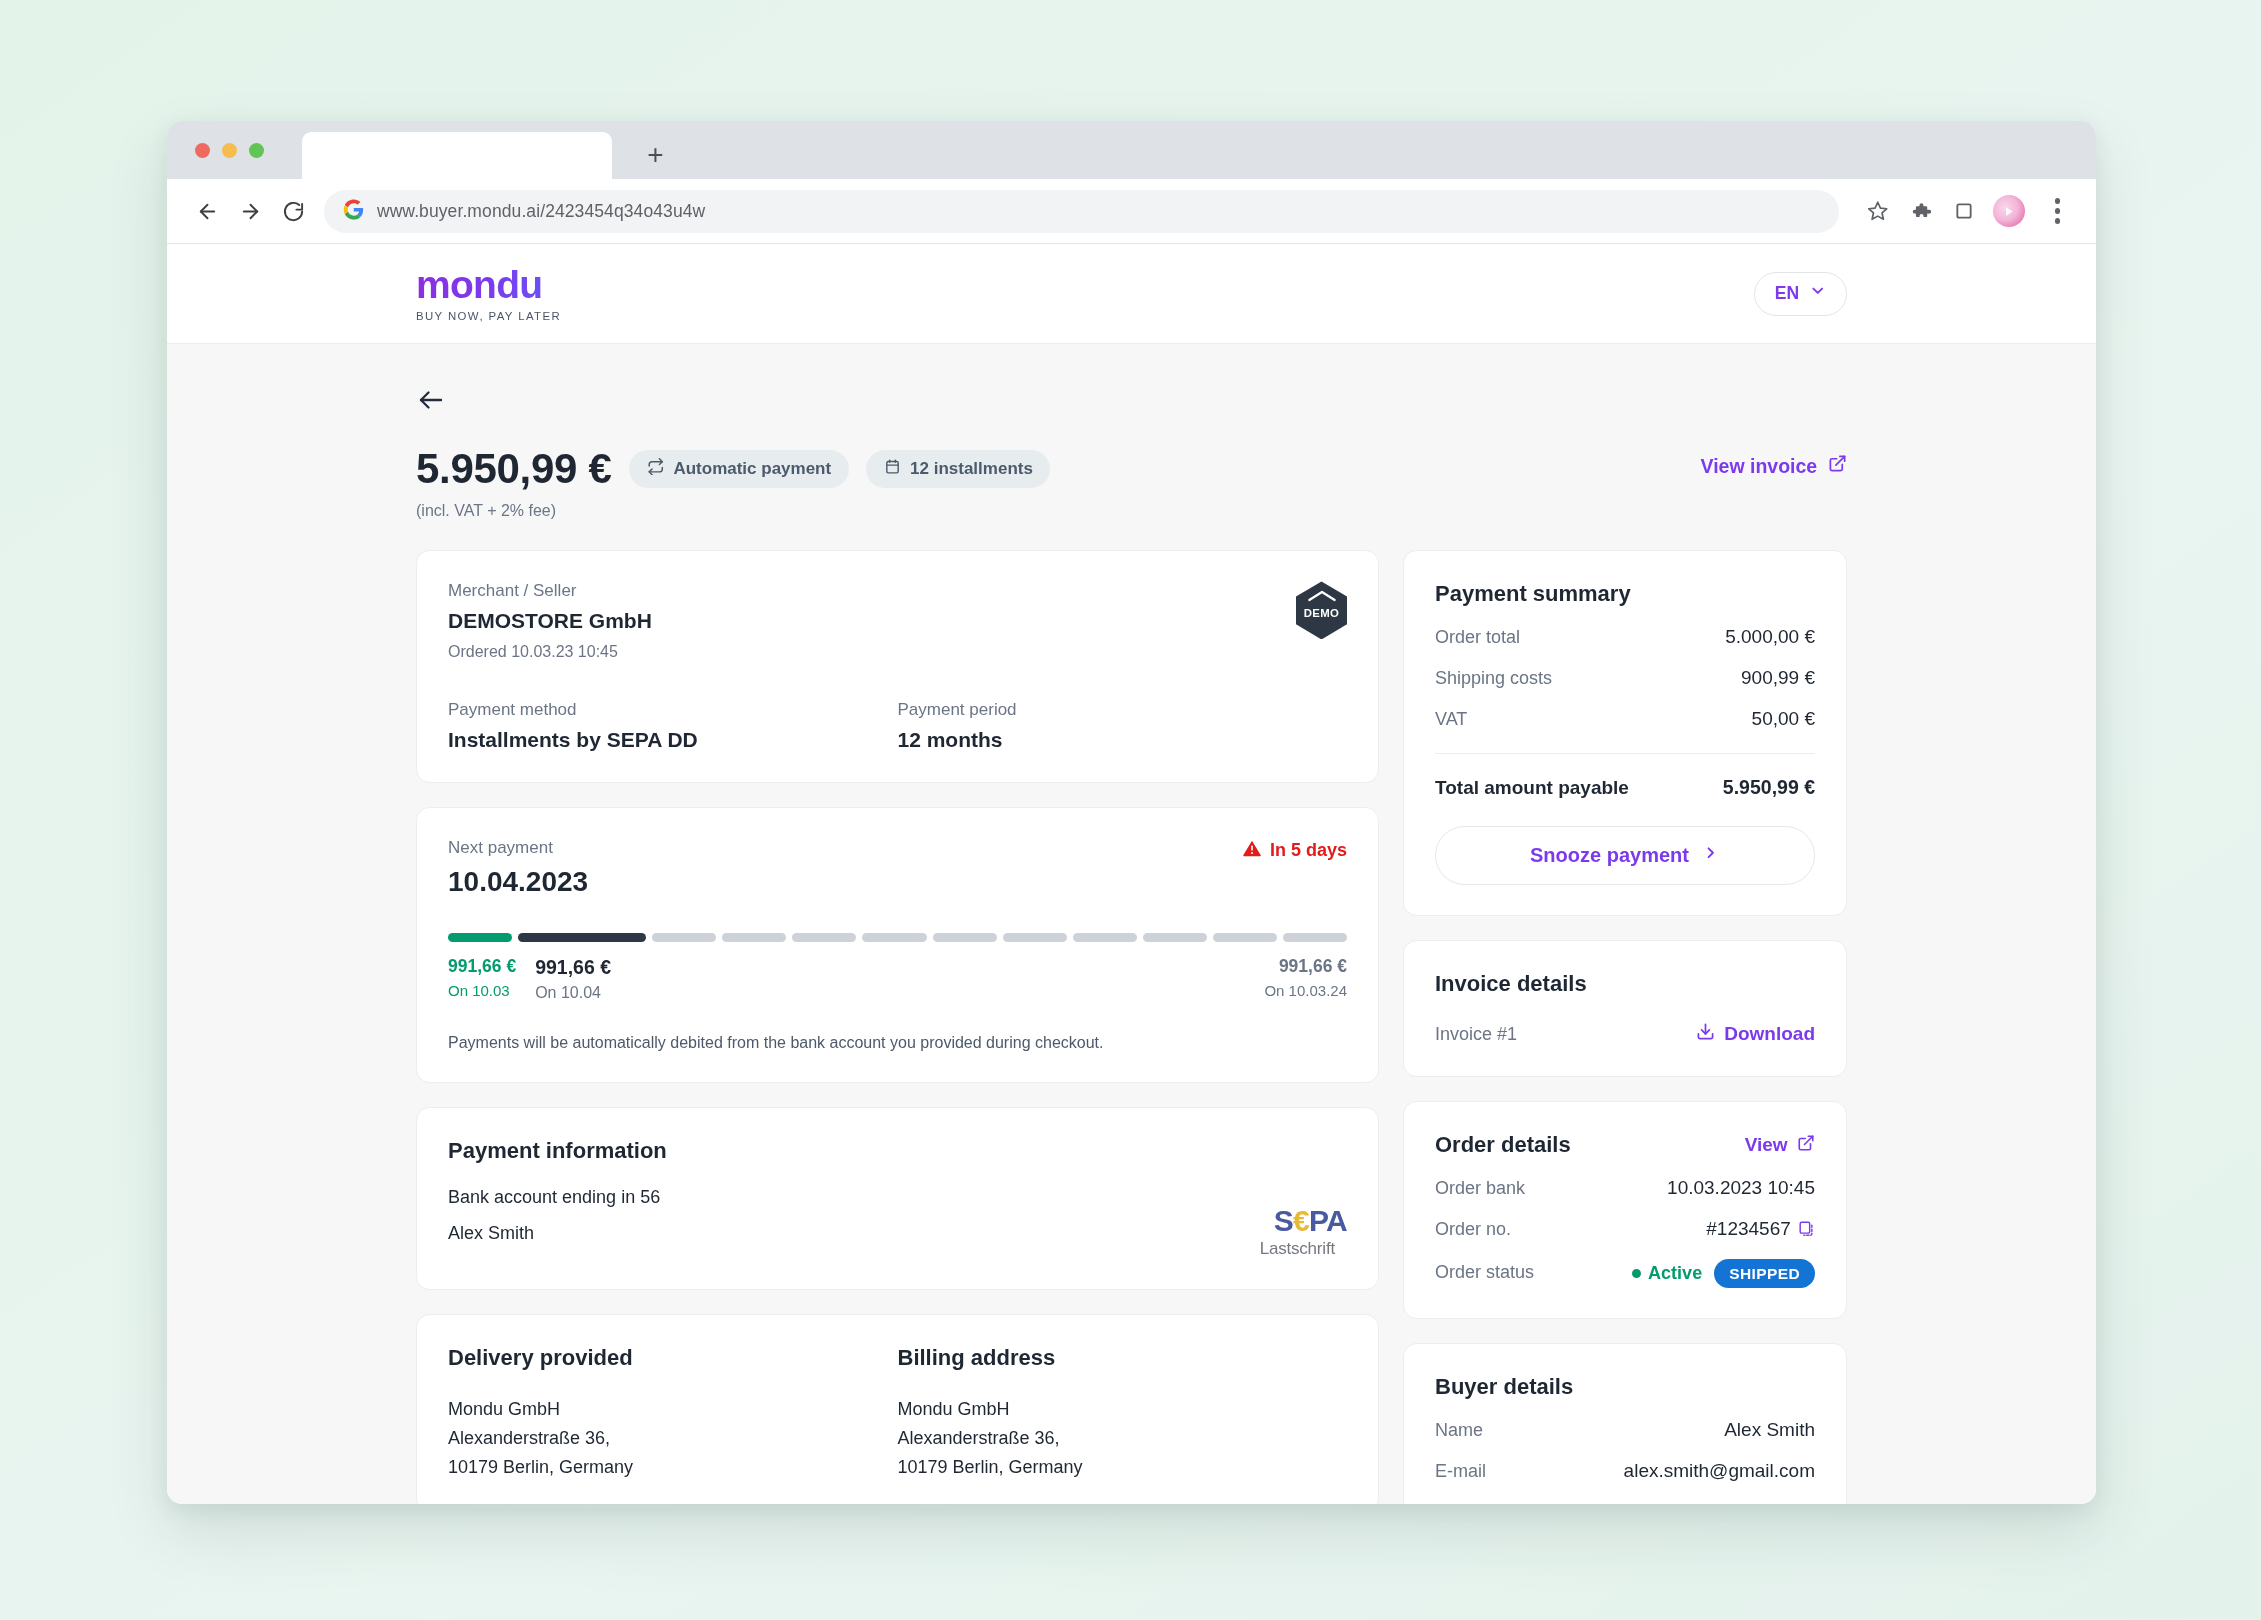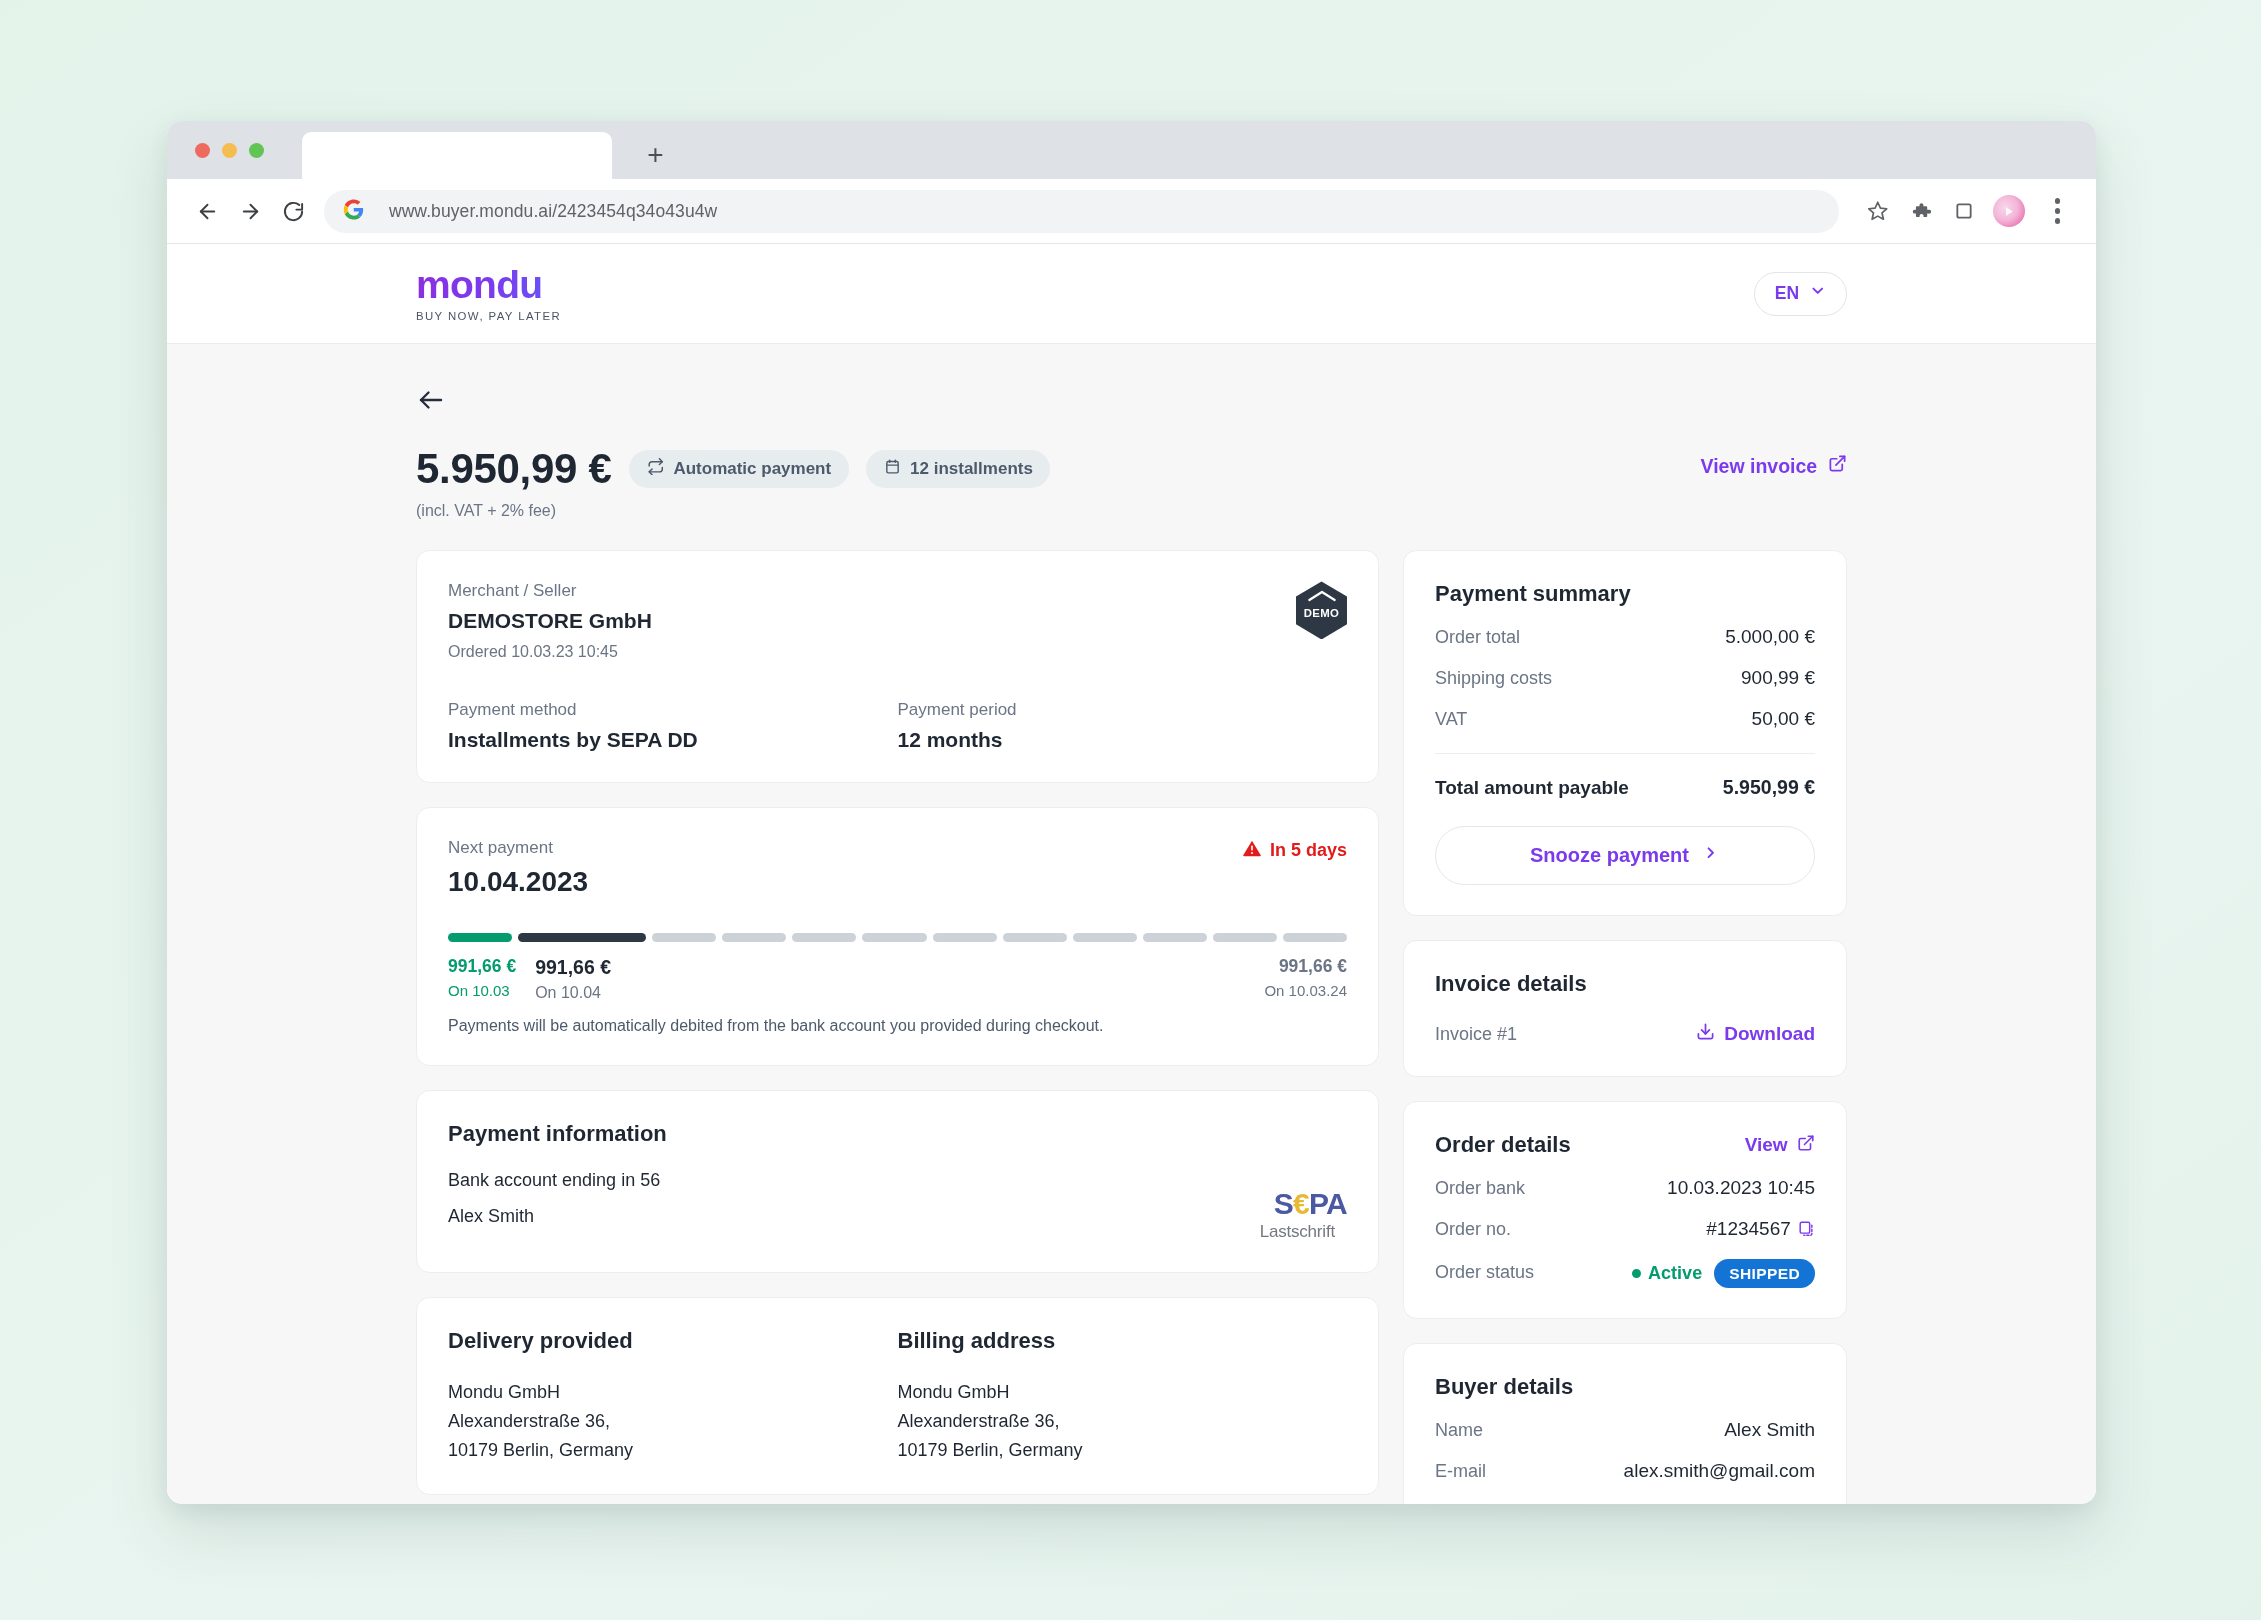--- a/index.html
+++ b/index.html
@@ -59,21 +59,21 @@
     width: 43px; height: 43px; flex: 0 0 43px;
     display: flex; align-items: center; justify-content: center;
     color: #3c4043;
   }
   .omnibox {
     flex: 1 1 auto; height: 43px;
     background: #f1f3f4; border-radius: 21.5px;
     margin: 0 15px 0 9.4px;
     display: flex; align-items: center;
     padding: 0 19px;
-    gap: 24px;
+    gap: 12px;
   }
   .omnibox .url {
     font-size: 17.5px; color: #5f6368;
     letter-spacing: 0.1px;
   }
   .tbicon {
     width: 39px; height: 39px; flex: 0 0 39px;
     display: flex; align-items: center; justify-content: center;
     color: #5f6368; margin-left: 4px;
   }
@@ -187,21 +187,21 @@
   .seg.current { background: #2e3845; flex: 2 1 0; }
 
   .segmeta { display: flex; justify-content: space-between; margin-top: 13.5px; align-items: flex-start; }
   .segmeta .left2 { display: flex; gap: 19px; align-items: flex-start; }
   .m-amt { font-size: 17.5px; font-weight: 700; }
   .m-date { font-size: 15px; margin-top: 5.4px; }
   .green { color: #049b6e; }
   .dark { color: #1f2733; }
   .grey { color: #6b7585; }
   .t-right { text-align: right; }
-  .note { font-size: 16px; color: #4c5a6b; margin-top: 15px; }
+  .note { font-size: 16px; color: #4c5a6b; margin-top: 32px; }
 
   .payinfo-row { display: flex; justify-content: space-between; align-items: flex-end; }
   .payinfo-lines { margin-top: 23px; }
   .payinfo-lines div { font-size: 18px; color: #1f2733; margin-bottom: 15px; }
   .sepa { text-align: center; }
   .sepa-main { font-size: 30px; font-weight: 800; color: #4b5aa0; letter-spacing: -0.7px; line-height: 1; margin-left: 26px; }
   .sepa-main .e { color: #e8b932; }
   .sepa-sub { font-size: 17px; color: #737881; margin-top: 2.7px; letter-spacing: -0.2px; }
 
   .addr-cols { display: flex; }

